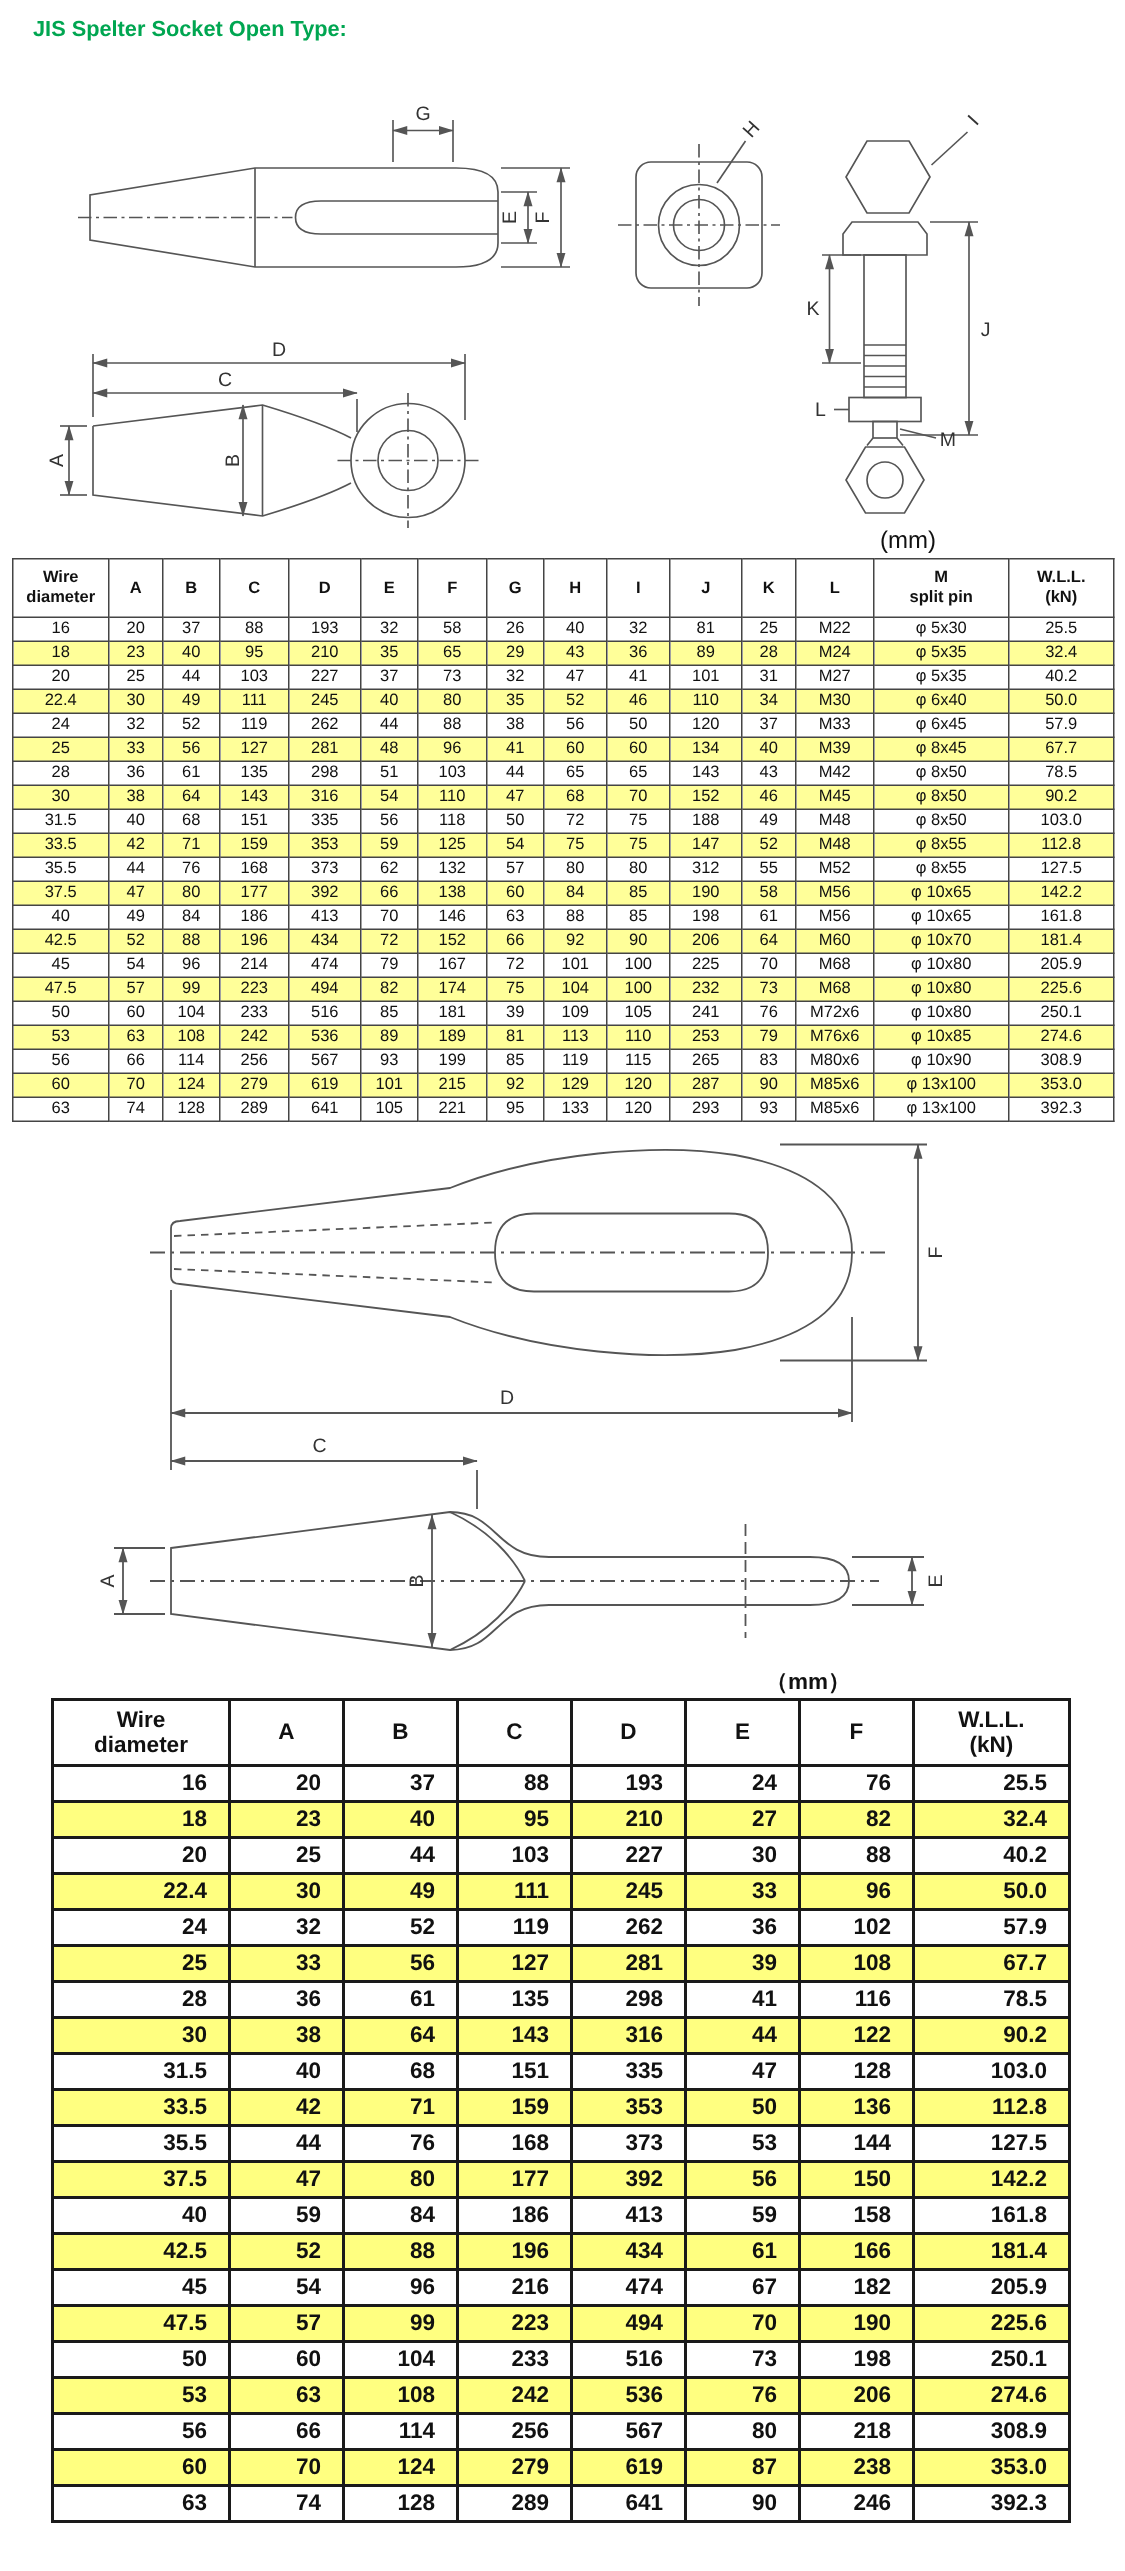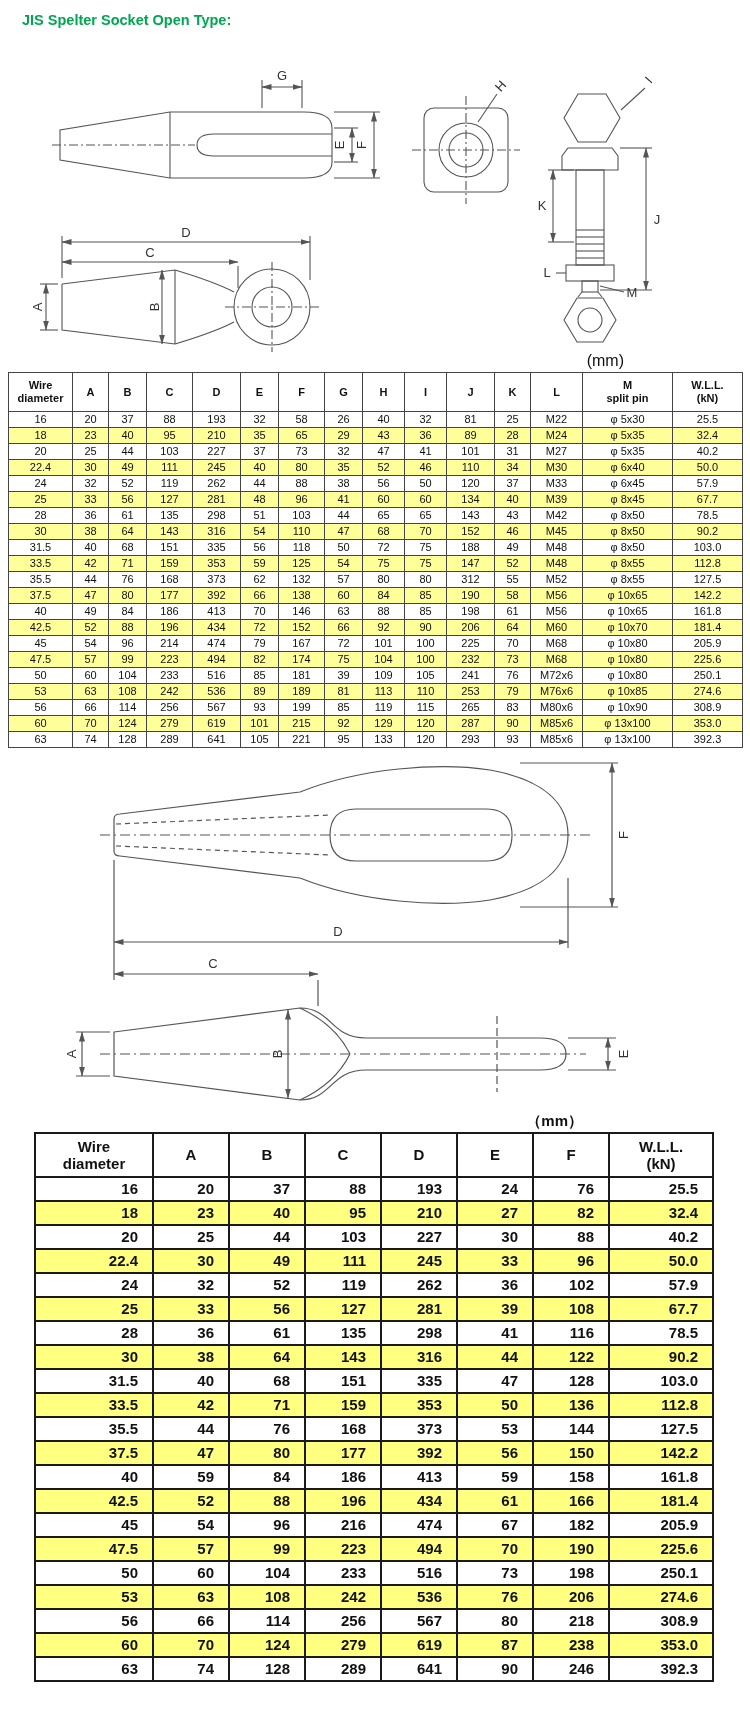--- a/index.html
+++ b/index.html
@@ -11,21 +11,21 @@
     font-family:"Liberation Sans",sans-serif;}
   .page{width:750px;padding-top:6px;box-sizing:border-box;}
   .sec-title{color:var(--title-green);font-size:14.5px;font-weight:bold;
     margin:6px 0 2px 22px;}
   .sec-title.second{margin-top:16px;}
   svg{display:block;}
   svg text{font-family:"Liberation Sans",sans-serif;}
   .unit1{width:742px;box-sizing:border-box;text-align:right;padding-right:118px;
     font-size:16px;margin:0;}
   .unit2{width:712px;box-sizing:border-box;text-align:right;padding-right:145px;
-    font-size:15px;font-weight:bold;margin:2px 0 1px 16px;}
+    font-size:15px;font-weight:bold;margin:2px 0 1px 0;}
   table{border-collapse:collapse;padding-left:40px;}
   .t1{width:734px;margin:2px 0 0 8px;table-layout:fixed;font-size:11px;}
   .t1 th,.t1 td{border:1px solid #444;text-align:center;padding:1px 1px;
     white-space:pre-line;overflow:hidden;}
   .t1 th{font-weight:bold;height:36px;vertical-align:middle;line-height:1.15;}
   .t1 td{height:13px;line-height:1.18;}
   .t1 tbody tr:nth-child(even){background:var(--hl-open);}
   .t2{width:678px;margin:0 0 0 34px;table-layout:fixed;font-size:15px;
     font-weight:bold;border:2px solid #1a1a1a;}
   .t2 th,.t2 td{border:2px solid #1a1a1a;white-space:pre-line;overflow:hidden;}

